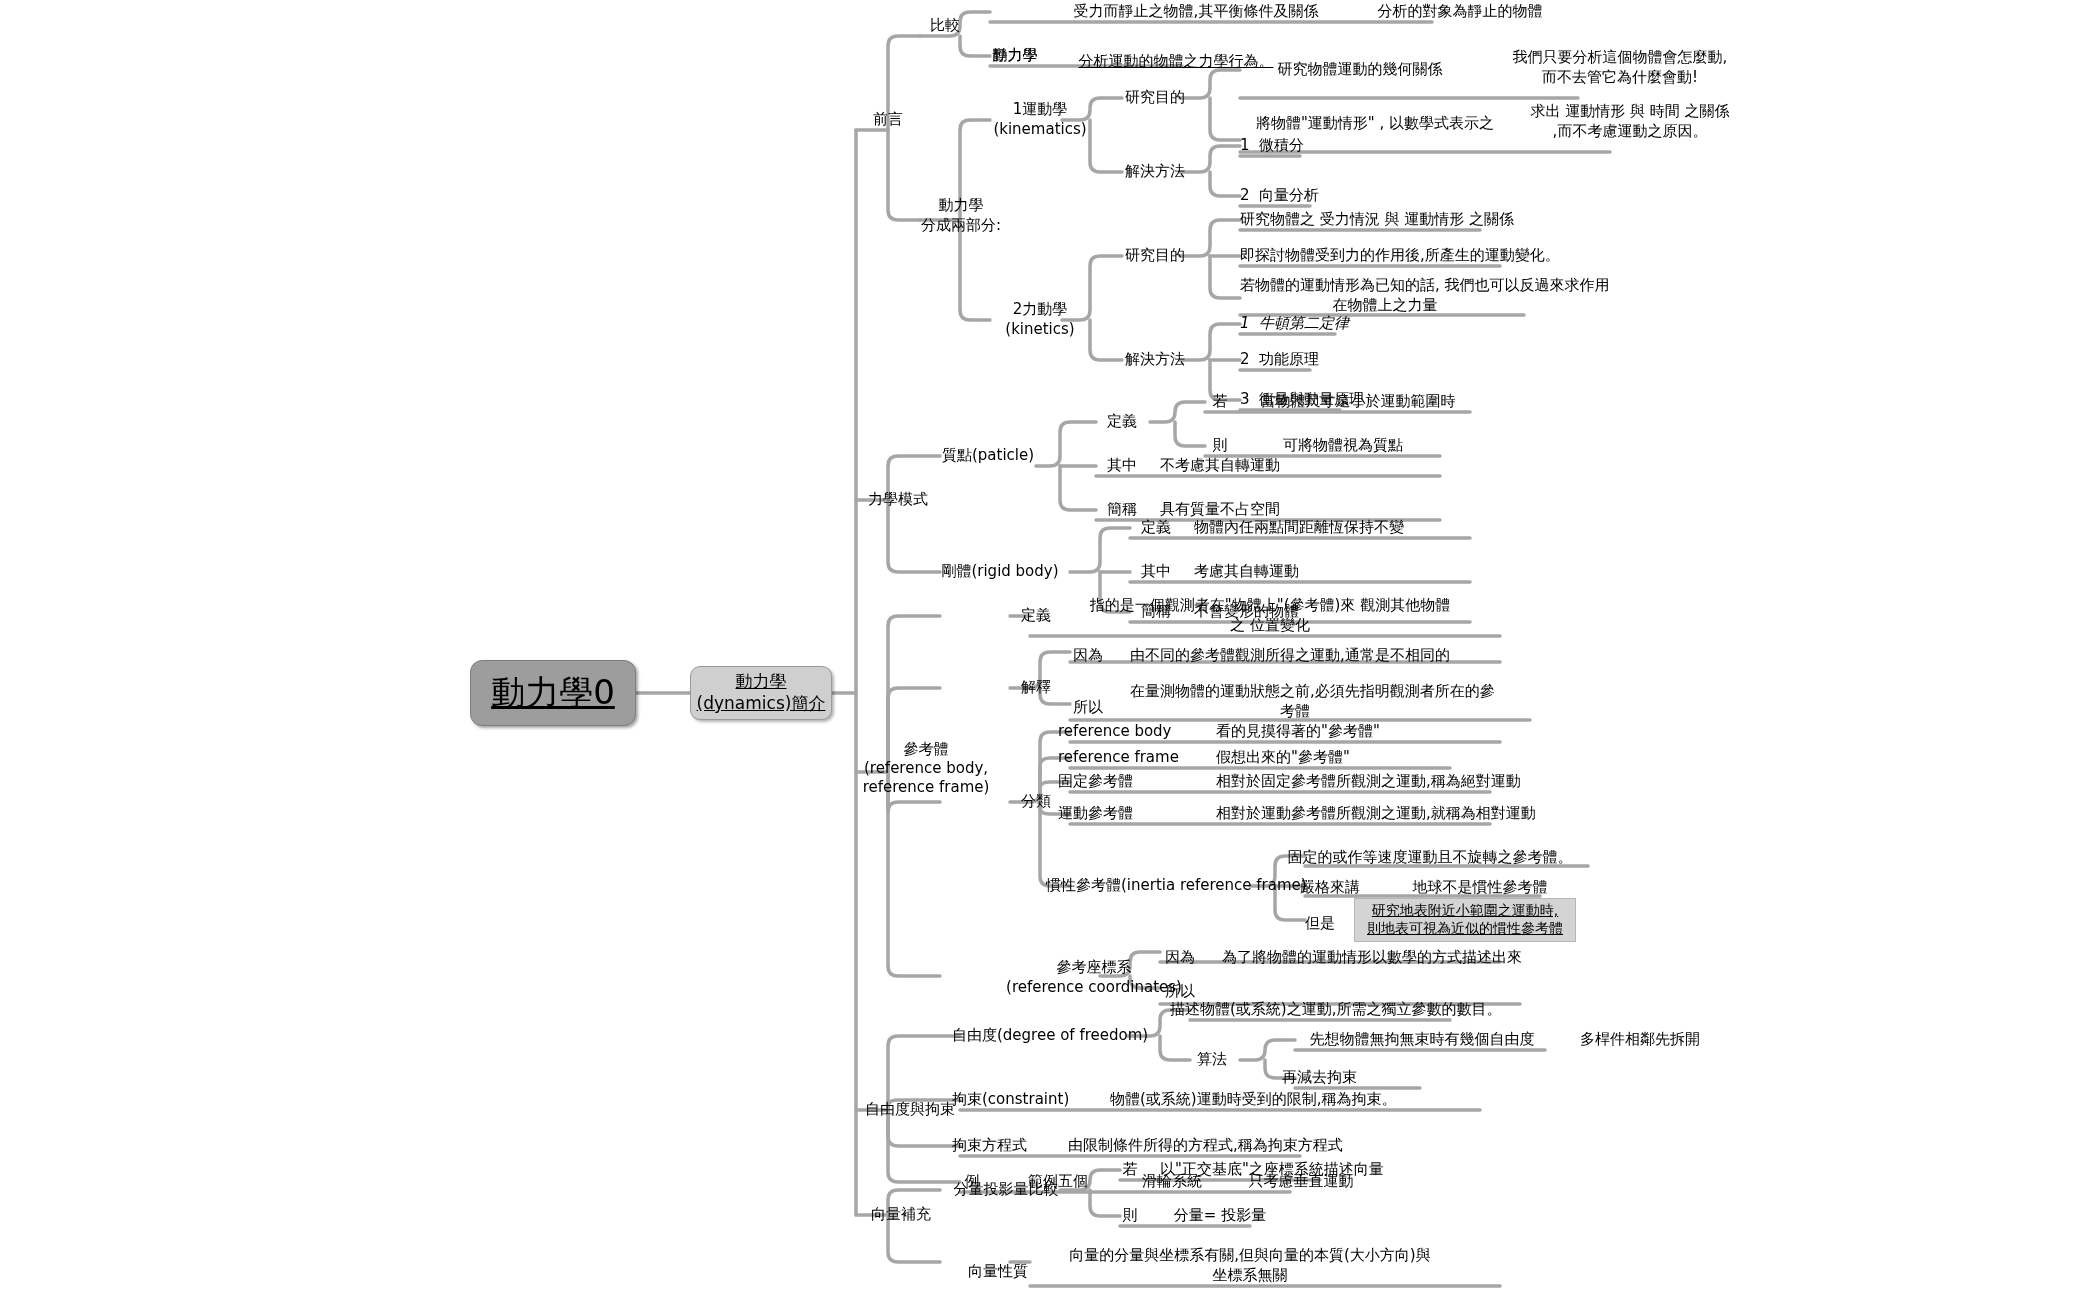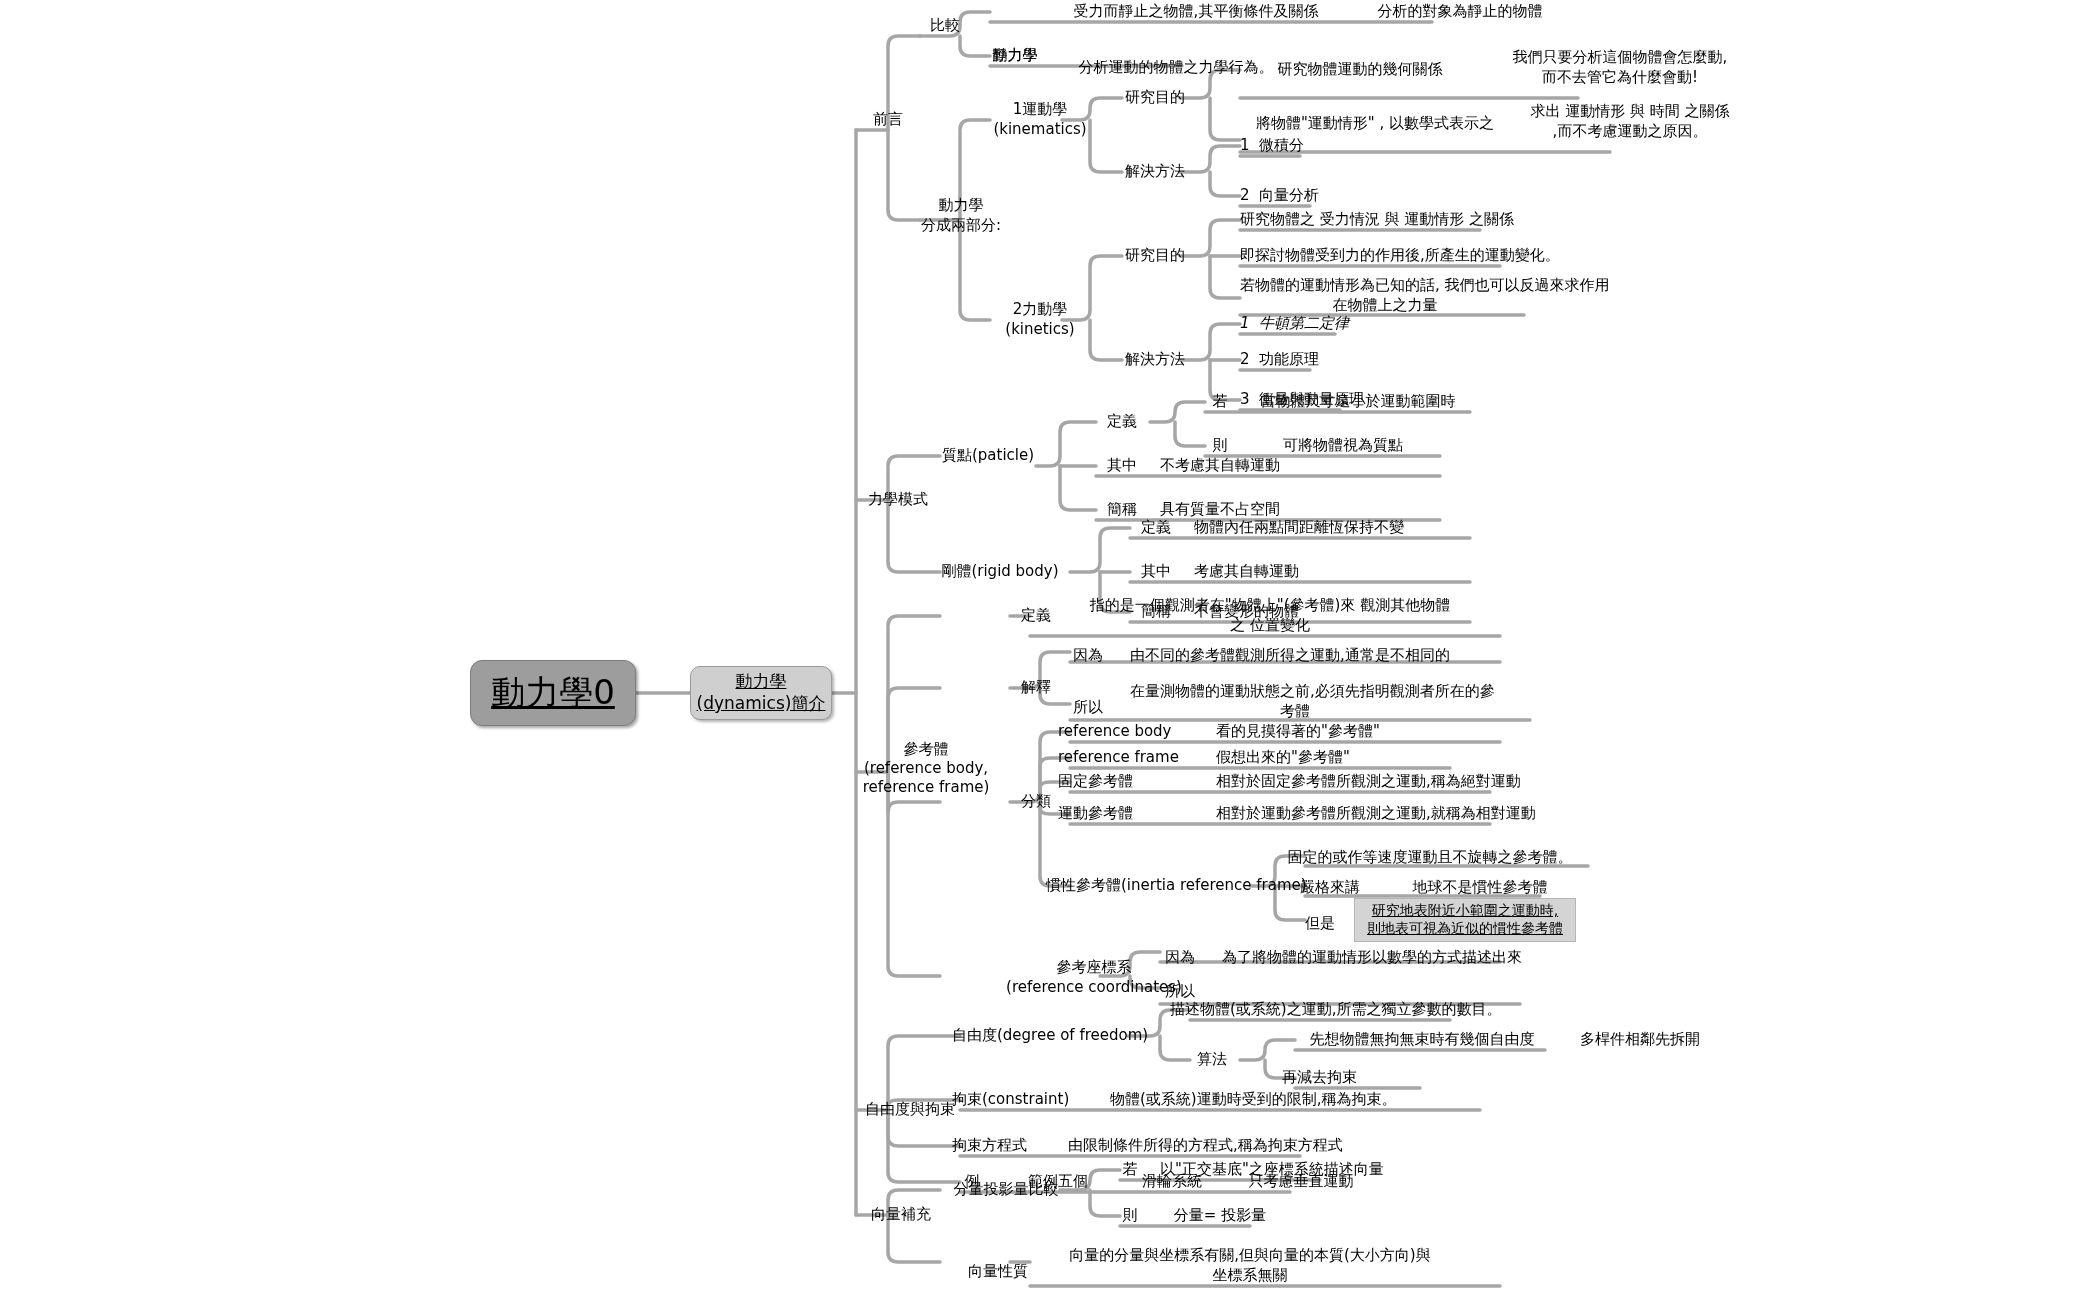--- a/index.html
+++ b/index.html
@@ -187,21 +187,21 @@
 (dynamics)簡介</div>
 
   <div class="lbl" style="left:858px;top:110px;width:60px;">前言</div>
   <div class="lbl" style="left:918px;top:16px;width:54px;">比較</div>
 
   <div class="lbl" style="left:980px;top:2px;width:70px;margin-top:44px;">靜力學</div>
   <div class="lbl small" style="left:1056px;top:2px;width:280px;">受力而靜止之物體,其平衡條件及關係</div>
   <div class="lbl small" style="left:1340px;top:2px;width:240px;">分析的對象為靜止的物體</div>
 
   <div class="lbl" style="left:980px;top:46px;width:70px;">動力學</div>
-  <div class="lbl small" style="left:1056px;top:58px;width:240px;">分析運動的物體之力學行為。</div>
+  <div class="lbl small" style="left:1056px;top:52px;width:240px;text-decoration:underline;">分析運動的物體之力學行為。</div>
 
   <div class="lbl" style="left:906px;top:196px;width:110px;">動力學
 分成兩部分:</div>
 
   <div class="lbl" style="left:990px;top:100px;width:100px;">1運動學
 (kinematics)</div>
   <div class="lbl" style="left:1120px;top:88px;width:70px;">研究目的</div>
   <div class="lbl small" style="left:1240px;top:60px;width:240px;">研究物體運動的幾何關係</div>
   <div class="lbl small" style="left:1490px;top:48px;width:260px;">我們只要分析這個物體會怎麼動,
 而不去管它為什麼會動!</div>

